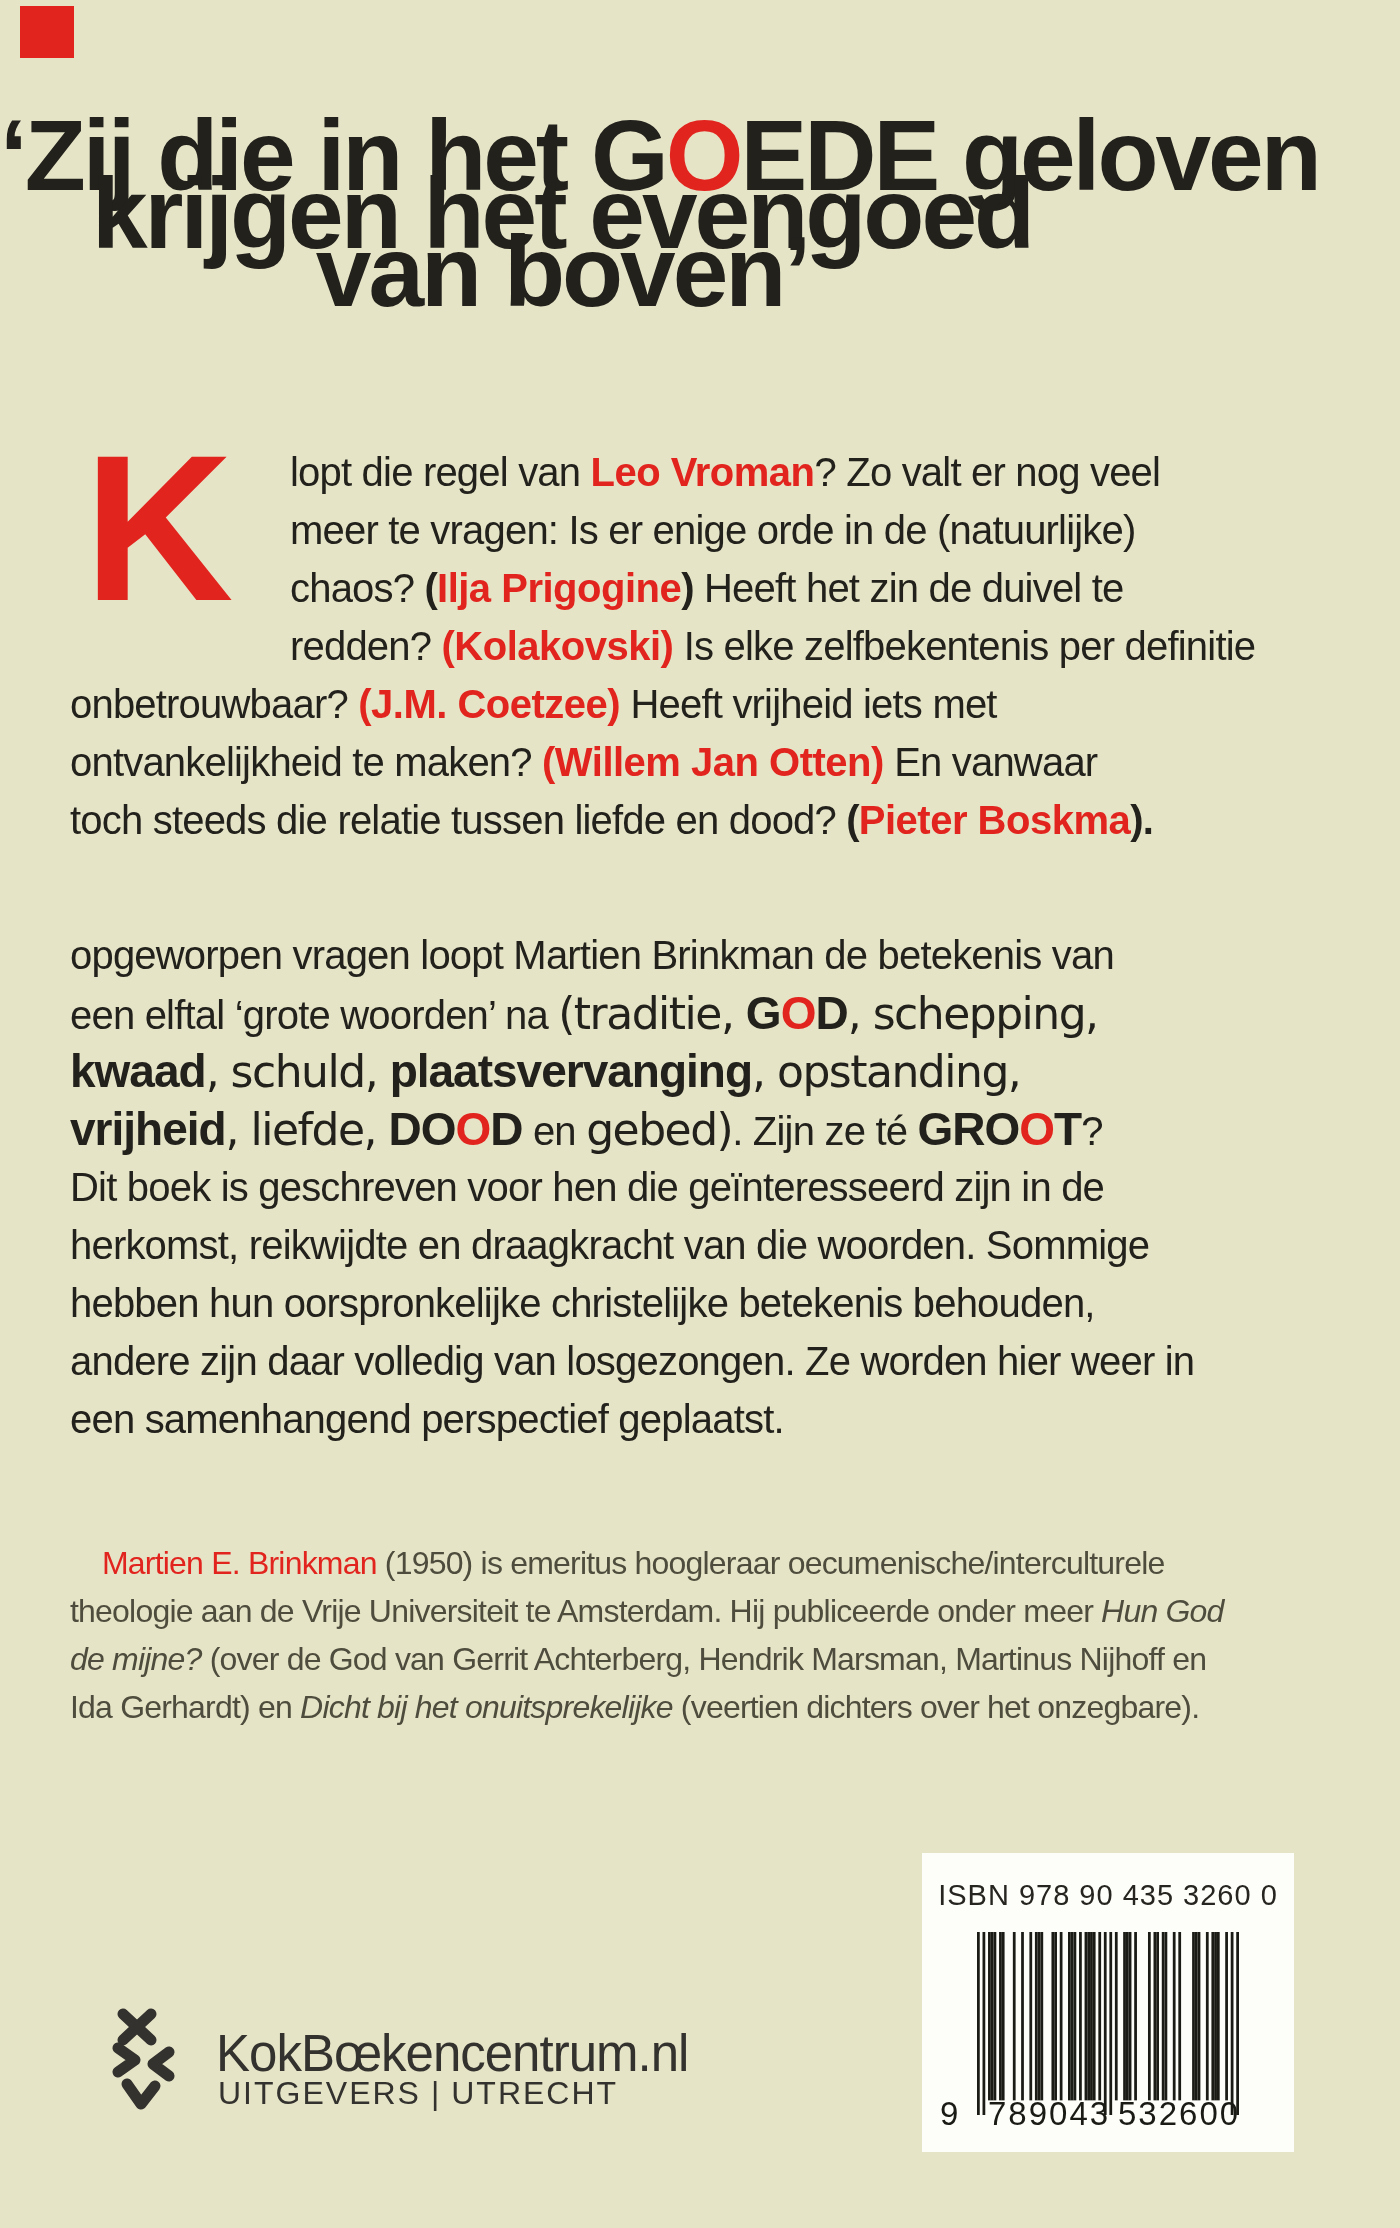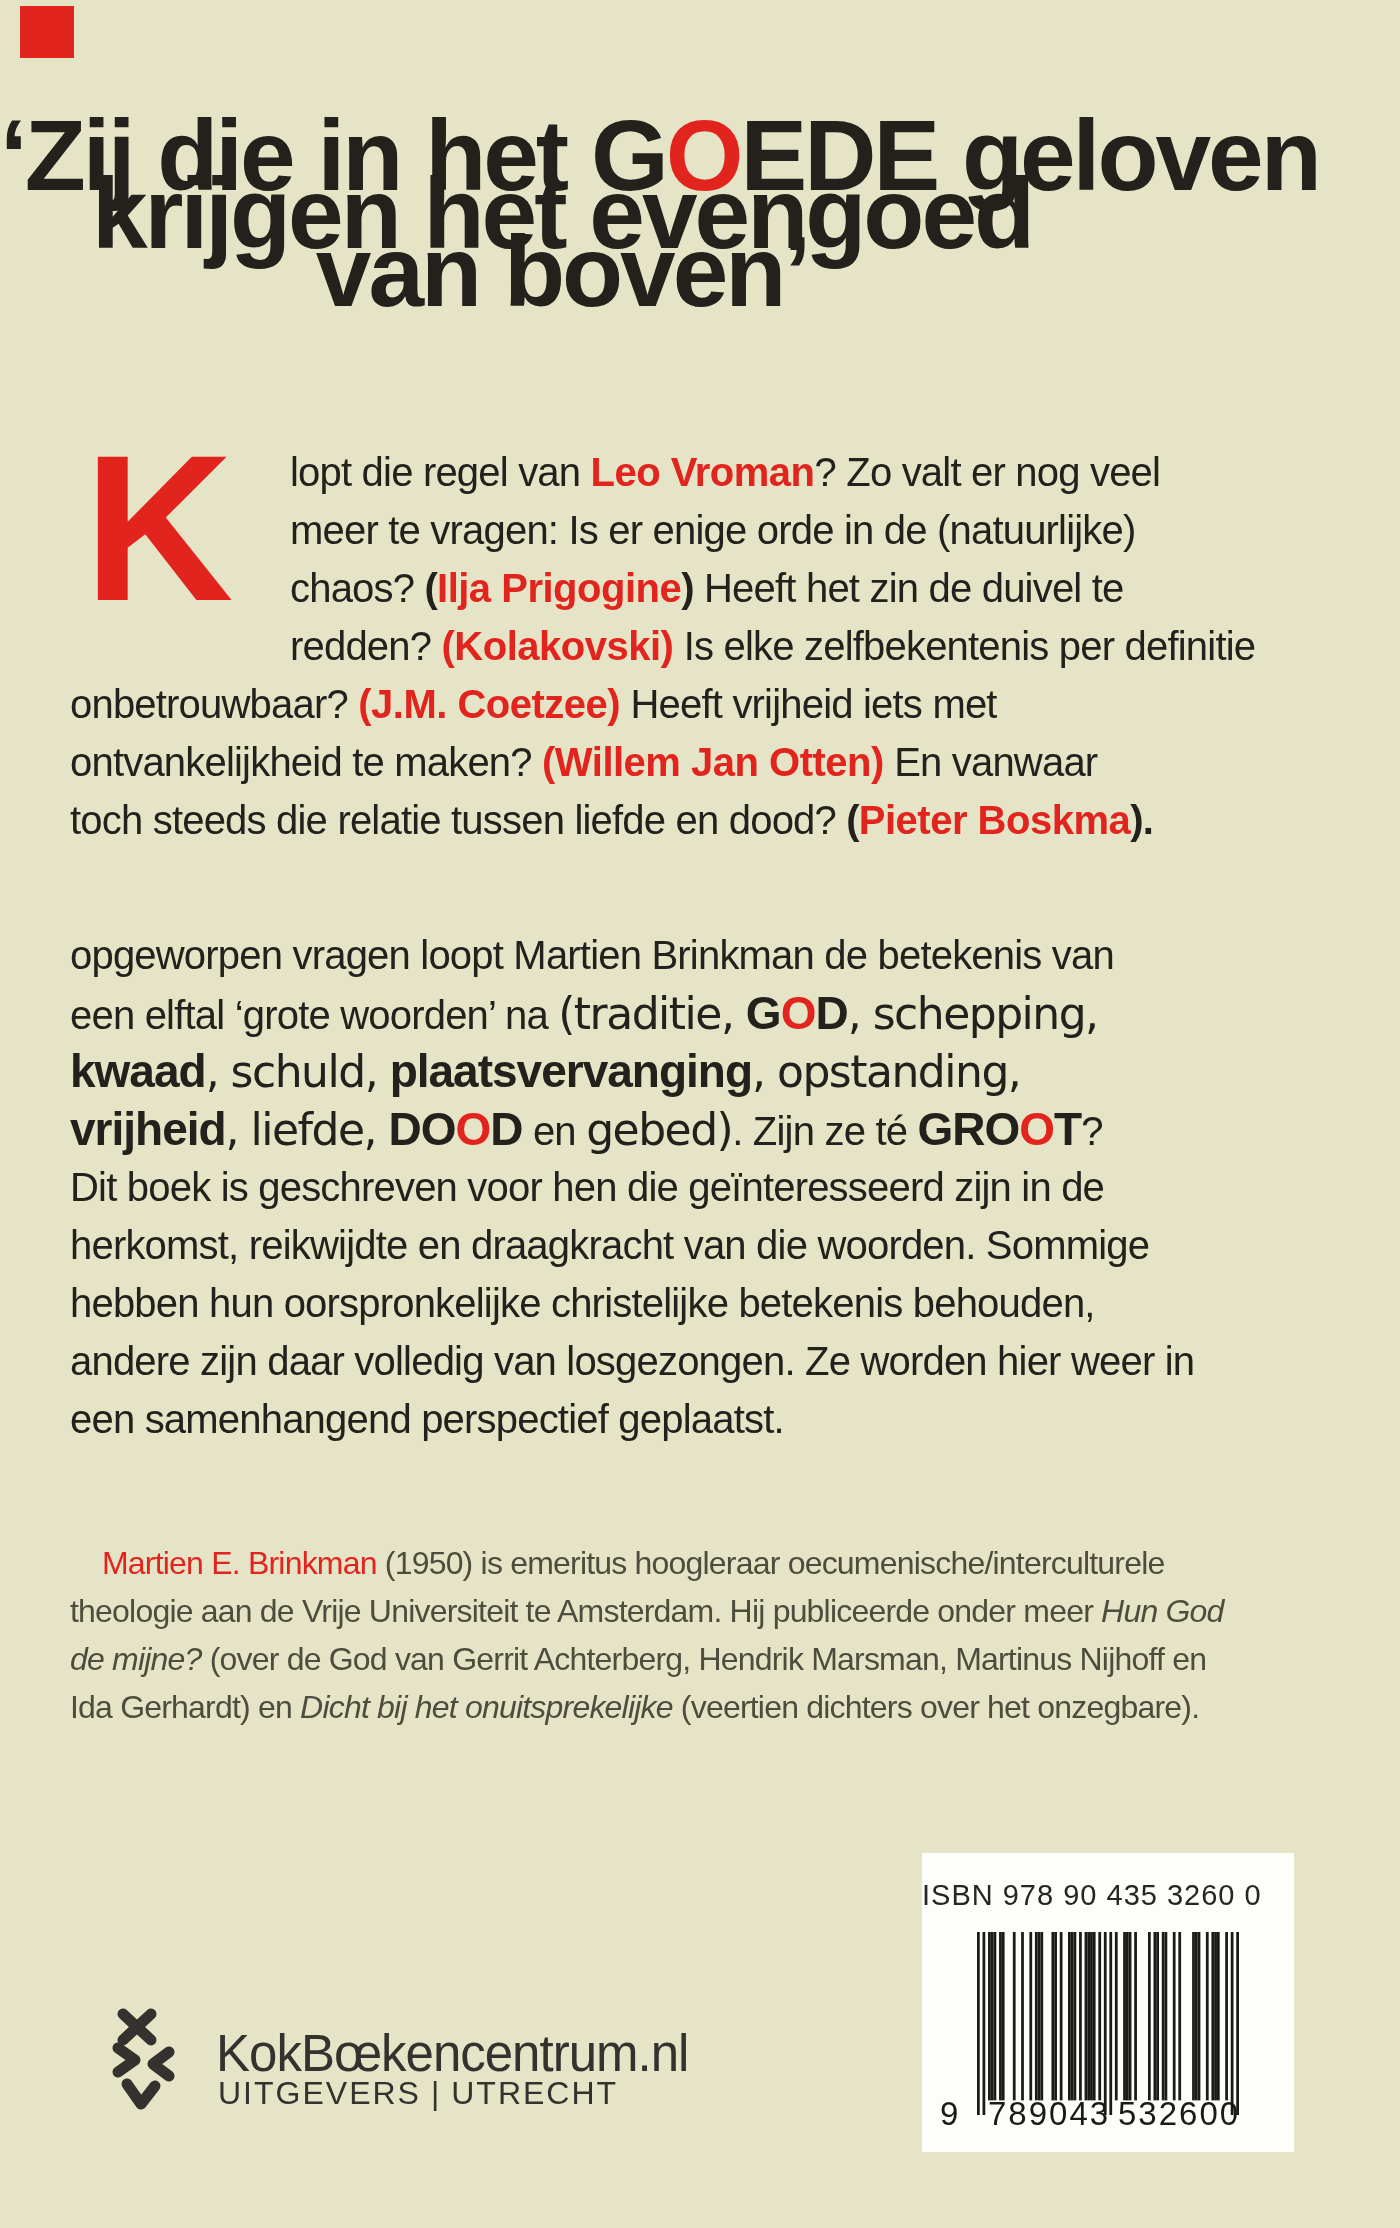--- a/index.html
+++ b/index.html
@@ -59,21 +59,21 @@
   .seg-br{color:var(--red);margin-left:32px;}
   .seg-bi{font-style:italic;}
   
   #logo-mark{left:111px;top:2008px;width:65px;height:104px;}
   #wordmark{left:216px;top:2028px;font-size:51px;line-height:52px;letter-spacing:-1px;color:var(--logo-ink);white-space:nowrap;}
   #wordmark .bold{font-weight:400;}
   #tagline{left:218px;top:2078px;font-size:32px;line-height:30px;letter-spacing:2px;color:var(--logo-ink);white-space:nowrap;}
   #tagline .sep{padding:0 10px;font-weight:400;}
   
   #barcode-box{left:922px;top:1853px;width:372px;height:299px;background:#fdfdfa;}
-  #isbn-label{position:absolute;left:0;top:26px;width:100%;text-align:left;font-size:29px;letter-spacing:1px;color:#26251f;white-space:nowrap;}
+  #isbn-label{position:absolute;left:0;top:26px;width:100%;text-align:center;font-size:29px;letter-spacing:1px;color:#26251f;white-space:nowrap;}
   #ean-svg{position:absolute;left:55px;top:79px;width:262px;height:183px;}
   .ean-digit{position:absolute;top:242px;font-size:33px;color:#1b1b16;letter-spacing:2px;}
   #ean-first{left:18px;}
   #ean-g1{left:66px;width:116px;text-align:left;}
   #ean-g2{left:196px;width:116px;text-align:center;}
 </style>
 </head>
 <body>
 
 <div id="cover">

